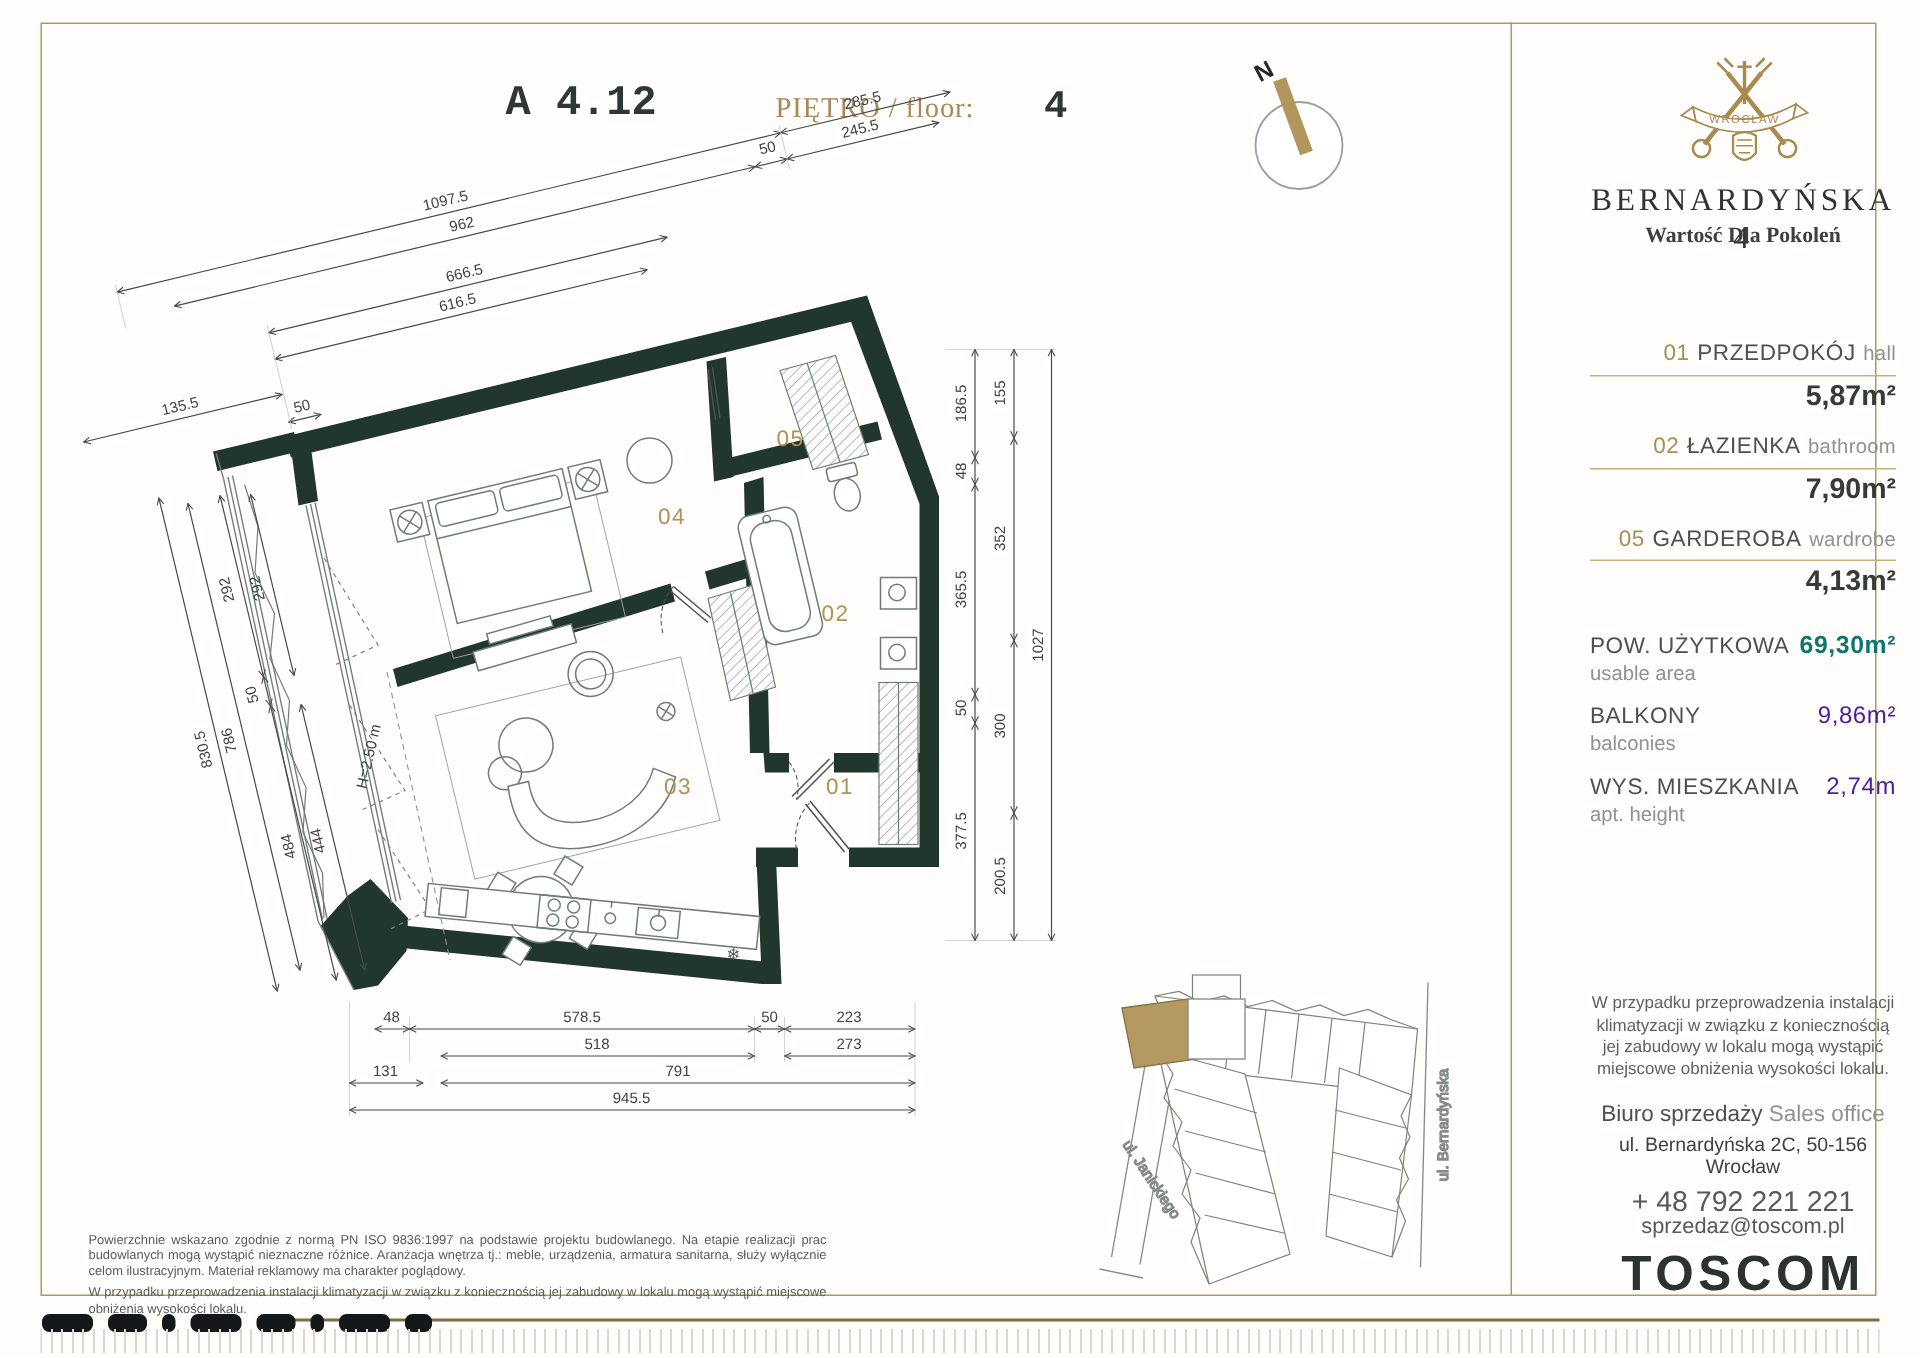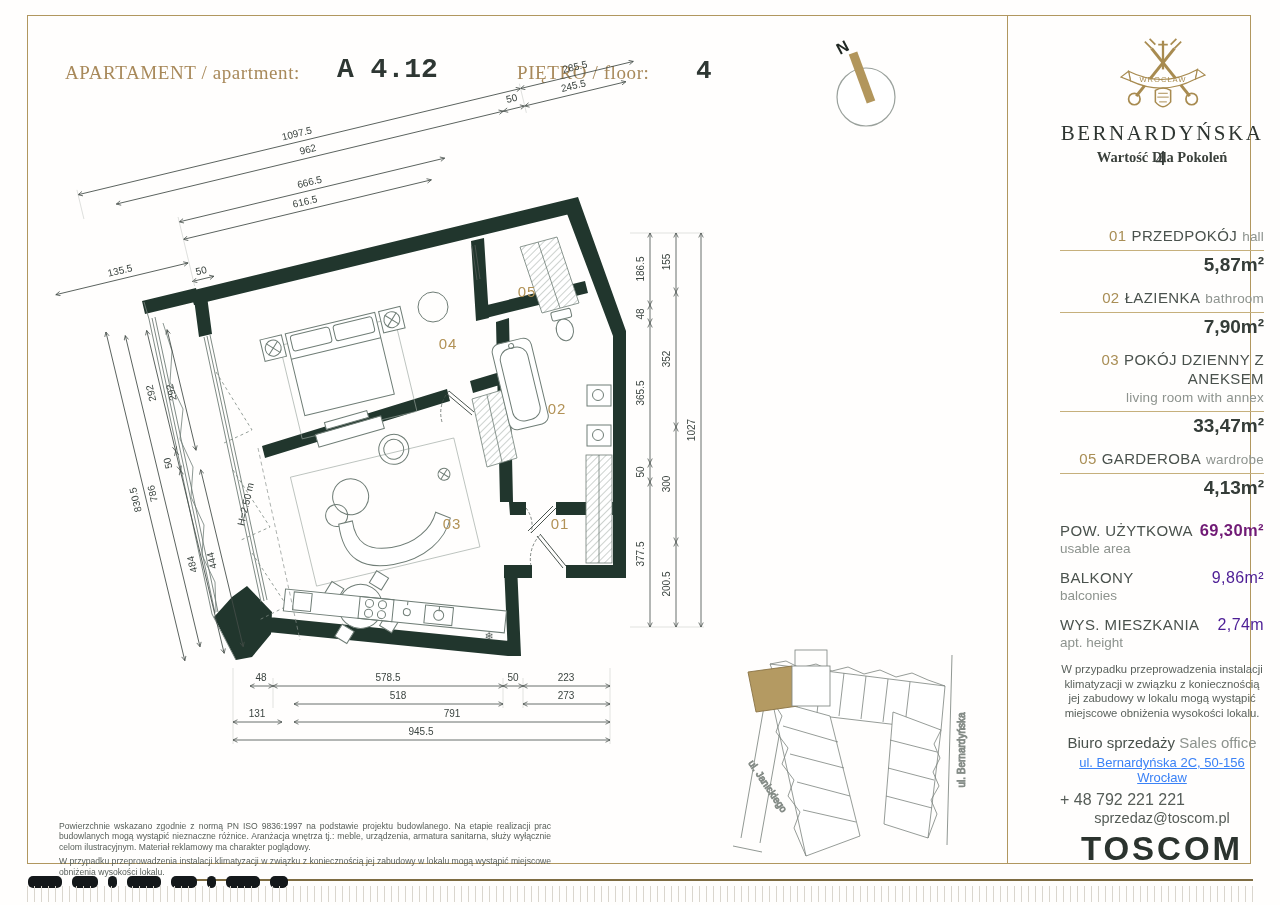--- a/index.html
+++ b/index.html
@@ -18,27 +18,27 @@
   #sb-name{top:106px;text-align:center;font-family:"Liberation Serif",serif;font-size:21px;letter-spacing:2.5px;color:#2e3531;}
   #sb-tag{top:134px;text-align:center;font-family:"Liberation Serif",serif;font-weight:bold;font-size:14.5px;color:#3a403b;}
   #sb-rooms{top:212px;}
   .r-head{font-size:15px;letter-spacing:.4px;color:#4a524d;padding-left:26px;text-indent:-26px;line-height:1.25;text-align:right;}
   .r-num{color:#a98e55;margin-right:5px;}
   .r-en{color:#8d938e;font-size:13.5px;letter-spacing:.2px;margin-left:5px;}
   .r-line{border:none;border-top:1px solid #c6b07c;margin:4px 0 3px 0;}
   .r-val{text-align:right;font-weight:bold;font-size:19px;color:#343c38;margin:0 0 13px 0;}
   .t-row{display:flex;justify-content:space-between;align-items:baseline;font-size:15px;letter-spacing:.4px;color:#4a524d;margin-top:13px;}
   .t-val{font-size:16px;color:#4c1d95;}
-  .t-val.bold{font-weight:bold;font-size:16.5px;color:#701a75;}
+  .t-val.bold{font-weight:bold;font-size:16.5px;color:#0f766e;}
   .t-en{color:#8d938e;font-size:13.5px;margin-top:1px;}
   #sb-note{top:647px;text-align:center;font-size:11.3px;line-height:1.3;color:#5b625d;}
   #sb-office{top:719px;text-align:center;font-size:15px;color:#4a524d;}
   #sb-office .en{color:#8d938e;}
-  #sb-addr{top:740px;text-align:center;font-size:13px;color:#3b82f6;text-decoration:underline;}
-  #sb-phone{top:776px;text-align:left;font-size:16px;color:#555c57;}
+  #sb-addr{top:740px;text-align:center;font-size:13px;color:#404040;}
+  #sb-phone{top:776px;text-align:center;font-size:19px;color:#555c57;}
   #sb-mail{top:795px;text-align:center;font-size:14.5px;color:#555c57;}
   #sb-brand{top:815px;text-align:center;font-size:33px;font-weight:bold;letter-spacing:3px;color:#2b332e;}
   
   #disc{left:59px;top:821px;width:492px;font-size:8.6px;line-height:1.22;color:#575e59;text-align:justify;}
   #disc p{margin:0 0 4px 0;}
   
   #ticks{left:27px;top:886px;width:1226px;height:16px;
          background:repeating-linear-gradient(90deg,#dad6ce 0 1.2px,transparent 1.2px 7px);}
   #cutmarks{left:28px;top:876px;height:12px;display:flex;gap:10px;}
   #cutmarks span{display:block;height:12px;background:#14181a;border-radius:5px;}
@@ -50,21 +50,20 @@
   .street{font-size:10px;fill:#8d938f;}
 </style>
 </head>
 <body>
 
 <div id="page">
 
   <div class="abs" id="frame"></div>
   <div class="abs" id="divider"></div>
 
-  <div class="abs hd-label" style="left:65px;top:62px;">APARTAMENT / apartment:</div>
   <div class="abs hd-value" style="left:337px;top:54px;font-size:28px;">A 4.12</div>
   <div class="abs hd-label" style="left:517px;top:62px;text-align:right;">PIĘTRO / floor:</div>
   <div class="abs hd-value" style="left:696px;top:56px;font-size:26px;">4</div>
 
   <svg class="abs" style="left:27px;top:15px;" width="980" height="849" viewBox="27 15 980 849">
     <defs>
       <pattern id="hp" width="5" height="5" patternUnits="userSpaceOnUse" patternTransform="rotate(45)">
         <rect width="5" height="5" fill="#ffffff"></rect>
         <line x1="0" y1="0" x2="0" y2="5" stroke="#6f7d76" stroke-width="0.7"></line>
       </pattern>
@@ -376,25 +375,20 @@
         <div class="r-head"><span class="r-num">01</span><span>PRZEDPOKÓJ</span><span class="r-en">hall</span></div>
         <hr class="r-line">
           <p class="r-val">5,87m²</p>
       </div>
       <div>
         <div class="r-head"><span class="r-num">02</span><span>ŁAZIENKA</span><span class="r-en">bathroom</span></div>
         <hr class="r-line">
           <p class="r-val">7,90m²</p>
       </div>
       <div>
-        <div class="r-head"><span class="r-num">03</span><span>POKÓJ DZIENNY Z ANEKSEM</span><br><span class="r-en" style="margin-left:0;">living room with annex</span></div>
-        <hr class="r-line">
-          <p class="r-val">33,47m²</p>
-      </div>
-      <div>
         <div class="r-head"><span class="r-num">05</span><span>GARDEROBA</span><span class="r-en">wardrobe</span></div>
         <hr class="r-line">
           <p class="r-val">4,13m²</p>
       </div>
 
       <div class="t-row" style="margin-top:22px;">
         <span>POW. UŻYTKOWA</span>
         <span class="t-val bold">69,30m²</span>
       </div>
       <div class="t-en">usable area</div>

